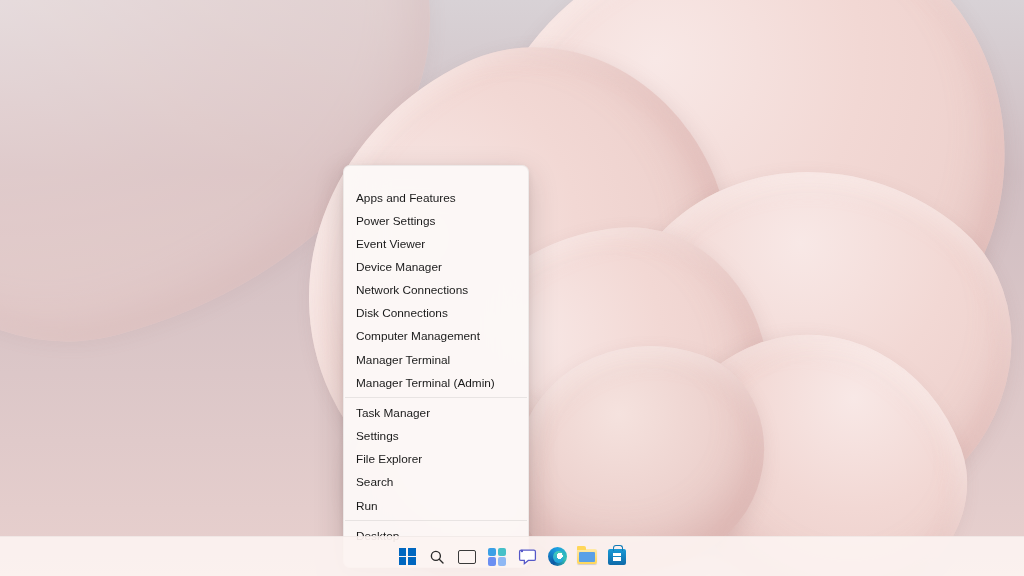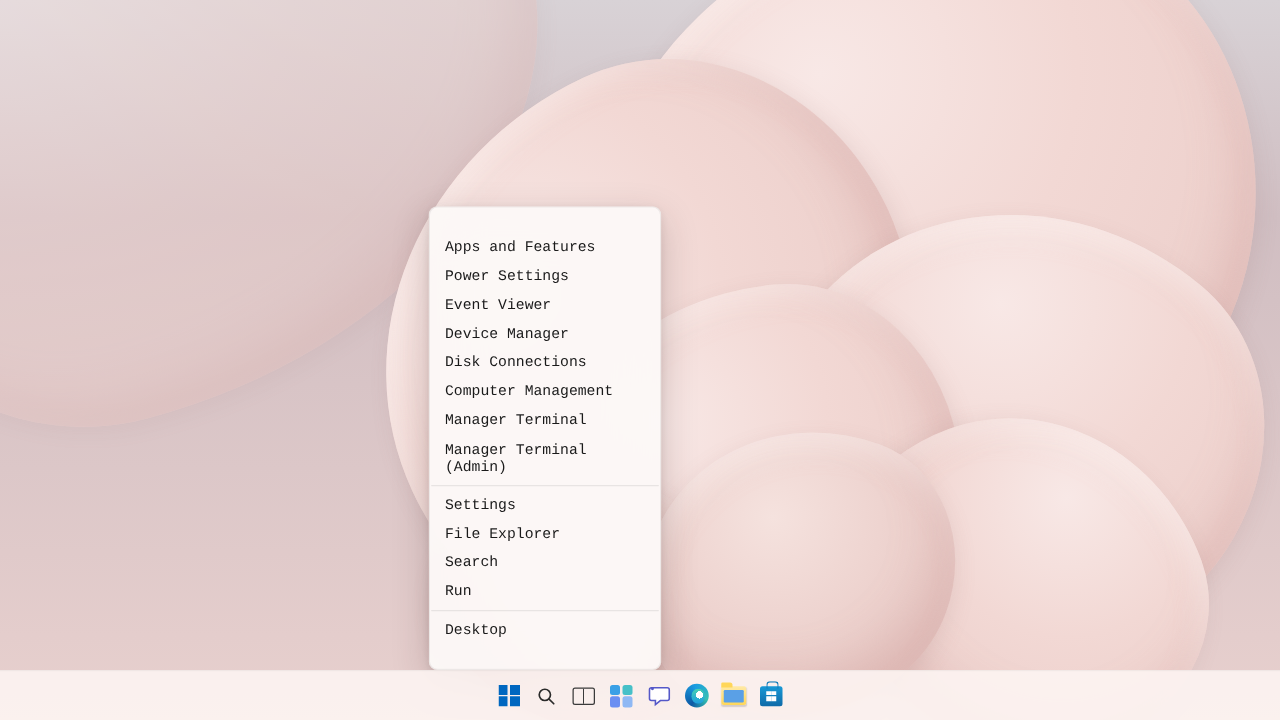--- a/index.html
+++ b/index.html
@@ -49,21 +49,20 @@
       top: 165px;
       width: 186px;
       background: rgba(252,248,247,0.97);
       border: 1px solid rgba(0,0,0,0.06);
       border-radius: 7px;
       box-shadow: 0 10px 30px rgba(60,30,30,0.2), 0 2px 8px rgba(0,0,0,0.08);
       padding: 20px 0;
       font-size: 11.8px;
       color: #1a1a1a;
       backdrop-filter: blur(20px);
-      font-family: Liberation Mono, monospace;
     }
     .menu-item {
       padding: 4.5px 12px;
       cursor: default;
       display: flex;
       align-items: center;
       justify-content: space-between;
       line-height: 1.2;
     }
     .menu-sep {
@@ -150,32 +149,38 @@
   <div class="menu-item">
       <span>Power Settings</span>
     </div>
   <div class="menu-item">
       <span>Event Viewer</span>
     </div>
   <div class="menu-item">
       <span>Device Manager</span>
     </div>
   <div class="menu-item">
+      <span>Network Connections</span>
+    </div>
+  <div class="menu-item">
       <span>Disk Connections</span>
     </div>
   <div class="menu-item">
       <span>Computer Management</span>
     </div>
   <div class="menu-item">
       <span>Manager Terminal</span>
     </div>
   <div class="menu-item">
       <span>Manager Terminal (Admin)</span>
     </div>
   <div class="menu-sep"></div>
+  <div class="menu-item">
+      <span>Task Manager</span>
+    </div>
   <div class="menu-item">
       <span>Settings</span>
     </div>
   <div class="menu-item">
       <span>File Explorer</span>
     </div>
   <div class="menu-item">
       <span>Search</span>
     </div>
   <div class="menu-item">

